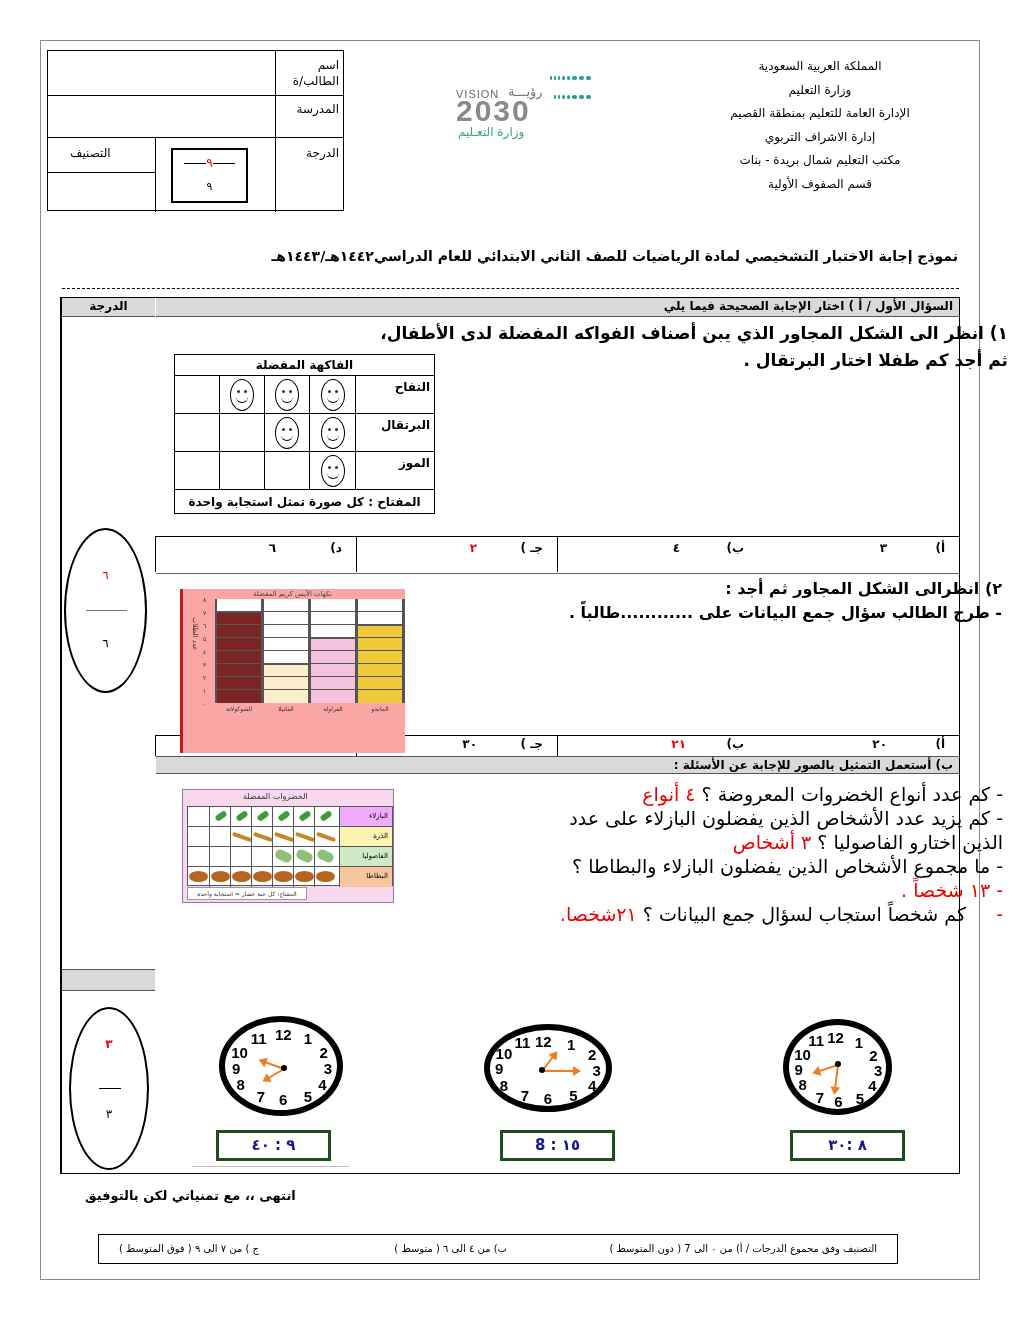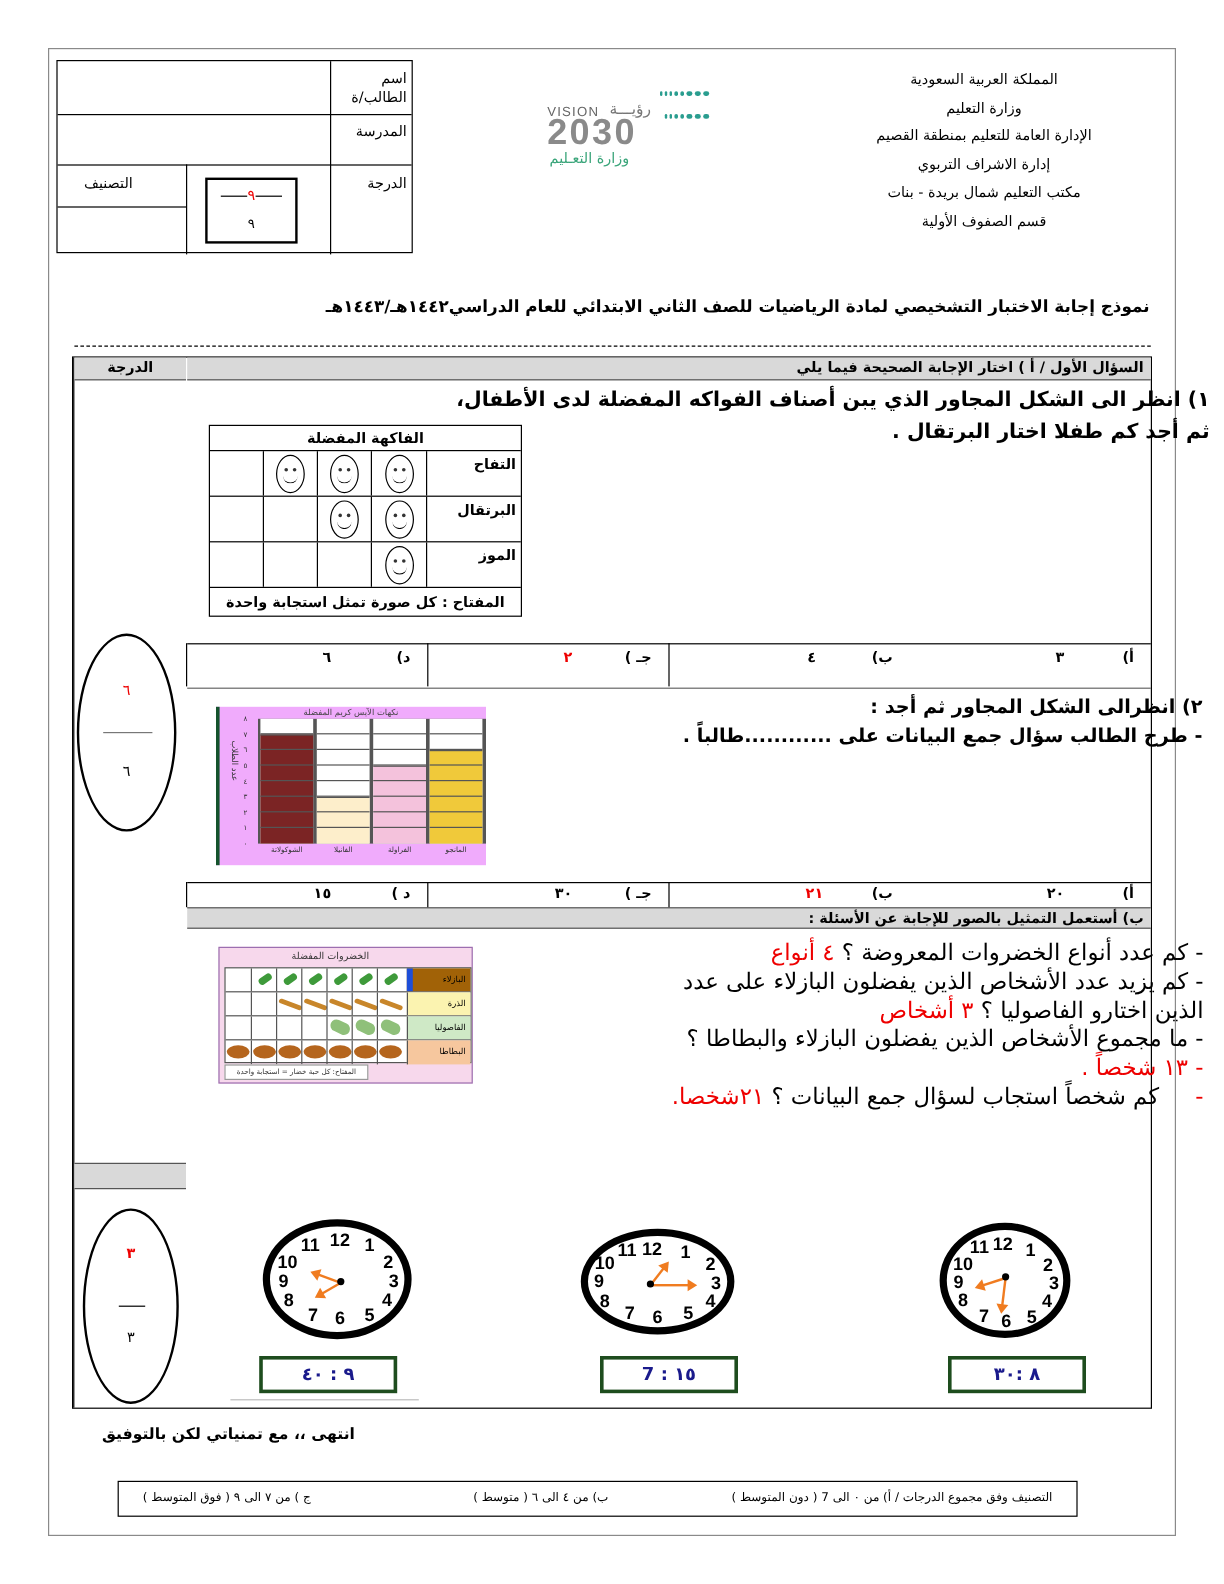--- a/index.html
+++ b/index.html
@@ -55,21 +55,21 @@
   .fruit-key { position: absolute; left: 0; right: 0; bottom: 0; height: 21px; text-align: center; font-size: 12px; font-weight: bold; line-height: 20px; }
 
   
   .opts { position: absolute; left: 0; right: 0; height: 36px; }
   .opt { position: absolute; top: 0; height: 100%; border-left: 1px solid #000; font-size: 12px; font-weight: bold; }
   .opt .lbl { position: absolute; right: 14px; top: 5px; }
   .opt .val { position: absolute; top: 5px; }
   .red { color: #e00; }
 
   
-  .ice { position: absolute; left: 180px; top: 589px; width: 225px; height: 132px; background: #f0abfc; border-left: 3px solid #14532d; }
+  .ice { position: absolute; left: 180px; top: 589px; width: 225px; height: 164px; background: #fca5a5; border-left: 3px solid #b91c1c; }
   .ice-title { position: absolute; left: 70px; top: 1px; font-size: 7px; color: #444; }
   .ice-axis { position: absolute; left: 8px; top: 28px; font-size: 7px; color: #333; writing-mode: vertical-rl; }
   .ice-ticks { position: absolute; left: 20px; top: 10px; width: 10px; font-size: 6px; color: #333; }
   .ice-plot { position: absolute; left: 32px; top: 10px; width: 190px; height: 104px; background: #555; }
   .ice-col { position: absolute; bottom: 0; width: 44px; height: 104px; background: #fff; }
   .ice-seg { position: absolute; left: 0; width: 100%; height: 13px; border-top: 1px solid #555; }
   .ice-xlab { position: absolute; top: 116px; width: 44px; text-align: center; font-size: 6px; color: #333; }
 
   
   .veg { position: absolute; left: 182px; top: 789px; width: 212px; height: 114px; background: #f7d8ec; border: 1px solid #9b6fb0; }
@@ -334,21 +334,21 @@
         </div>
       <div class="veg-cell" style="left:84px;">
           <span class="pea"></span>
         </div>
       <div class="veg-cell" style="left:105px;">
           <span class="pea"></span>
         </div>
       <div class="veg-cell" style="left:126px;">
           <span class="pea"></span>
         </div>
-      <div class="veg-lbl" style="background:#a16207;border-left:5px solid #1d4ed8;">البازلاء</div>
+      <div class="veg-lbl" style="background:#f0abfc;border-left:1px solid #1d4ed8;">البازلاء</div>
     </div>
     <div class="veg-row" style="top:20px;">
       <div class="veg-cell" style="left:0;border-left:none;"></div>
       <div class="veg-cell" style="left:21px;"></div>
       <div class="veg-cell" style="left:42px;">
           <span class="corn"></span>
         </div>
       <div class="veg-cell" style="left:63px;">
           <span class="corn"></span>
         </div>
@@ -455,21 +455,21 @@
   <span class="clock-num" style="left:50%;top:90%;">6</span>
   <span class="clock-num" style="left:30%;top:86%;">7</span>
   <span class="clock-num" style="left:12%;top:72%;">8</span>
   <span class="clock-num" style="left:8%;top:50%;">9</span>
   <span class="clock-num" style="left:12%;top:30%;">10</span>
   <span class="clock-num" style="left:28%;top:16%;">11</span>
   <span class="hand" style="left:45%;top:52%;width:36px;transform:rotate(0deg);"></span>
   <span class="hand" style="left:45%;top:52%;width:22px;transform:rotate(-52deg);"></span>
   <span class="clock-center" style="left:45%;top:52%;"></span>
 </div>
-<div class="time-box" style="left:500px;top:1130px;">7 : ١٥</div>
+<div class="time-box" style="left:500px;top:1130px;">8 : ١٥</div>
 
 <div class="clock" style="left:219px;top:1016px;width:124px;height:100px;">
   <span class="clock-num" style="left:52%;top:14%;">12</span>
   <span class="clock-num" style="left:74%;top:18%;">1</span>
   <span class="clock-num" style="left:88%;top:34%;">2</span>
   <span class="clock-num" style="left:92%;top:52%;">3</span>
   <span class="clock-num" style="left:87%;top:70%;">4</span>
   <span class="clock-num" style="left:74%;top:84%;">5</span>
   <span class="clock-num" style="left:52%;top:88%;">6</span>
   <span class="clock-num" style="left:32%;top:84%;">7</span>

